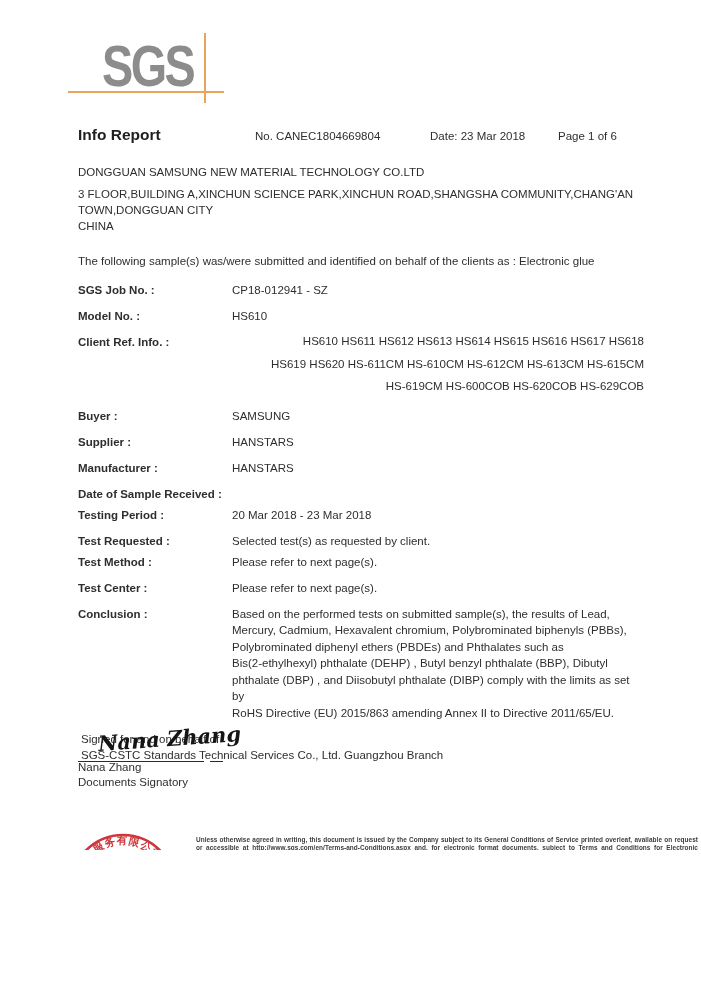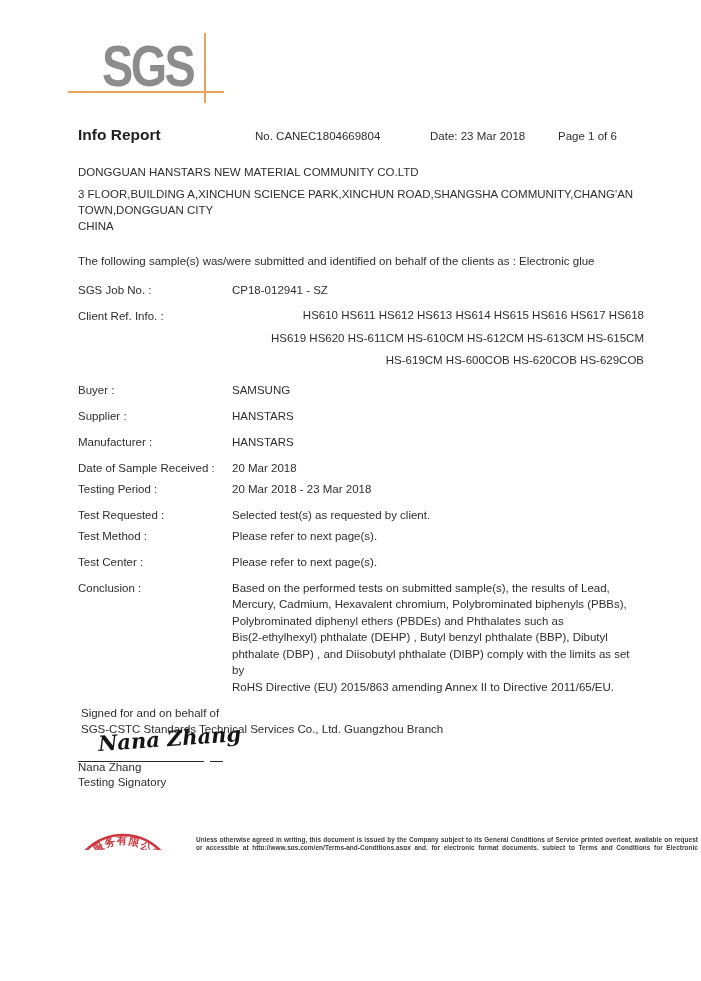--- a/index.html
+++ b/index.html
@@ -26,21 +26,21 @@
   .tr-page { position:absolute; left:558px; top:0; }
 
   
   .body-block { position:absolute; left:78px; top:164px; width:566px; font-size:11.5px; line-height:16px; color:#2e2e2e; }
   .company { margin-bottom:6px; }
   .address { white-space:pre-line; }
   .intro { margin-top:19px; }
   .rows { margin-top:13px; }
   .row { display:flex; margin-bottom:10px; }
   .row.tight { margin-bottom:5px; }
-  .row .label { flex:0 0 154px; }
+  .row .label { flex:0 0 154px;font-weight:bold; }
   .row .val { flex:1; white-space:pre-line; }
   .row.ref .val { line-height:22.5px; margin-top:-4px;text-align:right; }
   .row.conclusion .val { line-height:16.5px; }
   .signed { margin-top:9px; margin-left:3px; line-height:16px; }
 
   
   .sig-block { position:absolute; left:78px; top:726px; font-size:11.5px; color:#2e2e2e; }
   .sig-script {
     font-family:"DejaVu Serif", serif; font-style:italic; font-weight:bold;
     font-size:21px; color:#151515; transform:rotate(-4deg);
@@ -88,30 +88,34 @@
   </div>
 
   <div class="title-row">
     <span class="tr-title">Info Report</span>
     <span class="tr-no">No. CANEC1804669804</span>
     <span class="tr-date">Date: 23 Mar 2018</span>
     <span class="tr-page">Page 1 of 6</span>
   </div>
 
   <div class="body-block">
-    <div class="company">DONGGUAN HANSTARS NEW MATERIAL COMMUNITY CO.LTD</div>
+    <div class="company">DONGGUAN SAMSUNG NEW MATERIAL TECHNOLOGY CO.LTD</div>
     <div class="address">3 FLOOR,BUILDING A,XINCHUN SCIENCE PARK,XINCHUN ROAD,SHANGSHA COMMUNITY,CHANG'AN
 TOWN,DONGGUAN CITY
 CHINA</div>
     <div class="intro">The following sample(s) was/were submitted and identified on behalf of the clients as : Electronic glue</div>
 
     <div class="rows">
       <div class="row">
         <div class="label">SGS Job No. :</div>
         <div class="val">CP18-012941 - SZ</div>
+      </div>
+      <div class="row">
+        <div class="label">Model No. :</div>
+        <div class="val">HS610</div>
       </div>
       <div class="row ref">
         <div class="label">Client Ref. Info. :</div>
         <div class="val">HS610 HS611  HS612  HS613  HS614  HS615  HS616   HS617  HS618
 HS619  HS620 HS-611CM  HS-610CM  HS-612CM  HS-613CM  HS-615CM
 HS-619CM   HS-600COB HS-620COB HS-629COB</div>
       </div>
       <div class="row">
         <div class="label">Buyer :</div>
         <div class="val">SAMSUNG</div>
@@ -119,21 +123,20 @@
       <div class="row">
         <div class="label">Supplier :</div>
         <div class="val">HANSTARS</div>
       </div>
       <div class="row">
         <div class="label">Manufacturer :</div>
         <div class="val">HANSTARS</div>
       </div>
       <div class="row tight">
         <div class="label">Date of Sample Received :</div>
-        <div class="val">20 Mar 2018</div>
       </div>
       <div class="row">
         <div class="label">Testing Period :</div>
         <div class="val">20 Mar 2018 - 23 Mar 2018</div>
       </div>
       <div class="row tight">
         <div class="label">Test Requested :</div>
         <div class="val">Selected test(s) as requested by client.</div>
       </div>
       <div class="row">
@@ -160,21 +163,21 @@
       <div>SGS-CSTC Standards Technical Services Co., Ltd. Guangzhou Branch</div>
     </div>
   </div>
 
   <div class="sig-block">
     <div class="sig-script">Nana Zhang</div>
     <div class="sig-lines">
       <span class="sig-line-main"></span><span class="sig-line-short"></span>
     </div>
     <div class="sig-name">Nana Zhang</div>
-    <div class="sig-role">Testing Signatory</div>
+    <div class="sig-role">Documents Signatory</div>
   </div>
 
   <div class="footer">
 
     <div class="stamp-company">
       <div>SGS-CSTC Standards Technical Services Co., Ltd.</div>
       <div>Guangzhou Branch Testing Center Chemical Laboratory</div>
     </div>
 
     <svg class="stamp" width="124" height="112" viewBox="0 0 124 112">

